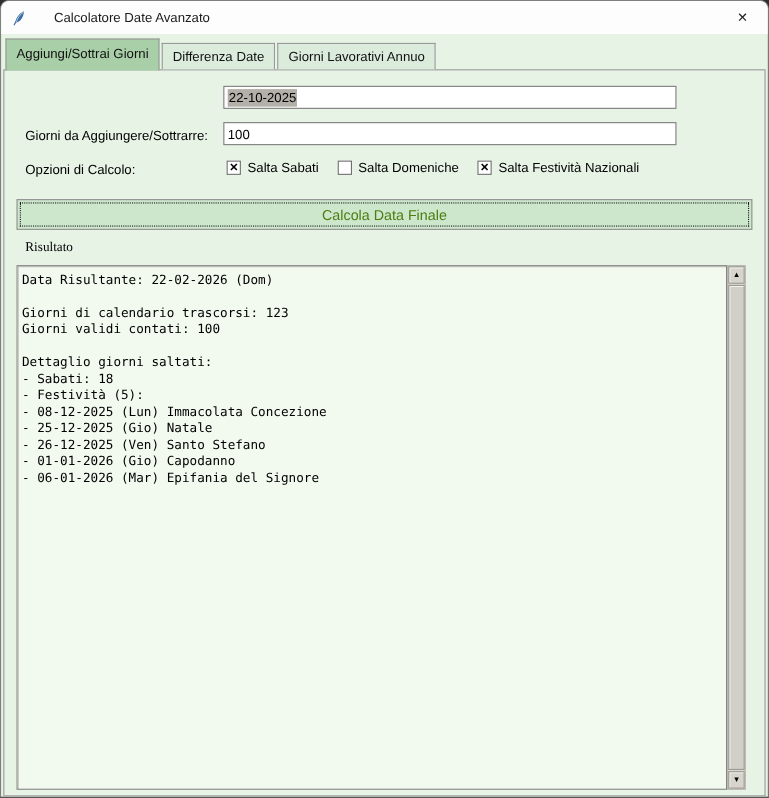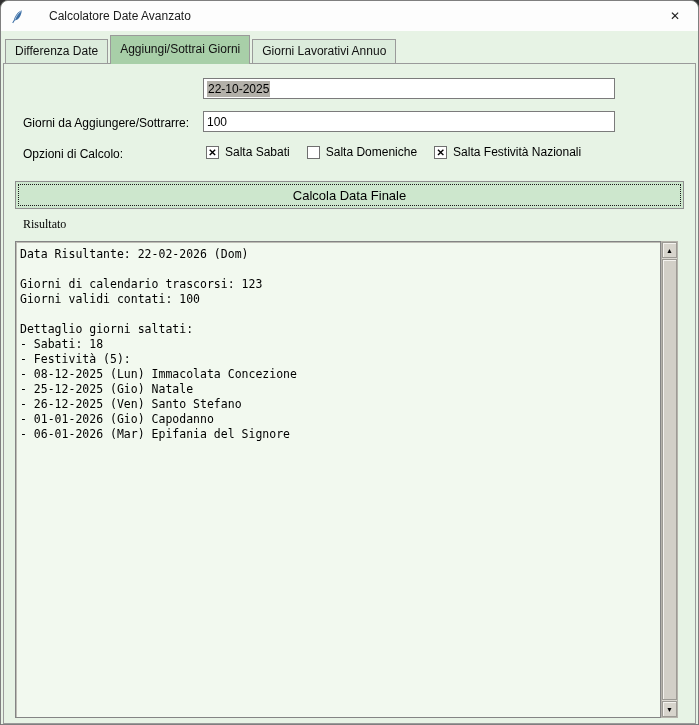--- a/index.html
+++ b/index.html
@@ -48,21 +48,21 @@
             gap:17px; align-items:center; }
   .cb { display:flex; align-items:center; gap:6px; cursor:default; }
   .cb-box { width:13px; height:13px; background:#fff; border:1px solid #6f6f6f;
             font-size:10px; font-weight:bold; line-height:11px; text-align:center;
             color:#000; overflow:hidden; }
   .cb-label { font-size:12px; color:#000; white-space:nowrap; }
 
   .calc-btn { position:absolute; left:14px; top:180px; width:669px; height:28px;
               background:var(--button-bg,#cde7cd); border:1px solid #8f8f8f;
               outline:1px dotted #1a1a1a; outline-offset:-4px;
-              font-family:"Liberation Sans", sans-serif; font-size:13px; color:#000000;
+              font-family:"Liberation Sans", sans-serif; font-size:13px; color:#4d7c0f;
               cursor:default; }
 
   
   .result-area { position:absolute; left:14px; top:240px; width:663px; height:477px; }
   .result-text { position:absolute; left:0; top:0; right:17px; bottom:0;
                  background:var(--textarea-bg,#f2f9ef); border:1px solid #848484;
                  box-shadow:inset 1px 1px 0 #bdbdb5;
                  font-family:"DejaVu Sans Mono", monospace; font-size:11.5px;
                  line-height:15px; color:#000; white-space:pre; overflow:hidden;
                  padding:5px 4px; }
@@ -93,22 +93,22 @@
       </span>
       <span class="title-text">Calcolatore Date Avanzato</span>
       <div class="close-btn">
         <span>✕</span>
       </div>
     </div>
 
     <div class="notebook-border"></div>
 
     <div class="tabbar">
+      <div class="tab selected">Aggiungi/Sottrai Giorni</div>
       <div class="tab">Differenza Date</div>
-      <div class="tab selected">Aggiungi/Sottrai Giorni</div>
       <div class="tab">Giorni Lavorativi Annuo</div>
     </div>
 
     <div class="textbox tb-date">
       <span class="selected-text">22-10-2025</span>
     </div>
 
     <div class="lbl lbl-days">Giorni da Aggiungere/Sottrarre:</div>
     <div class="textbox tb-days">
       <span>100</span>

